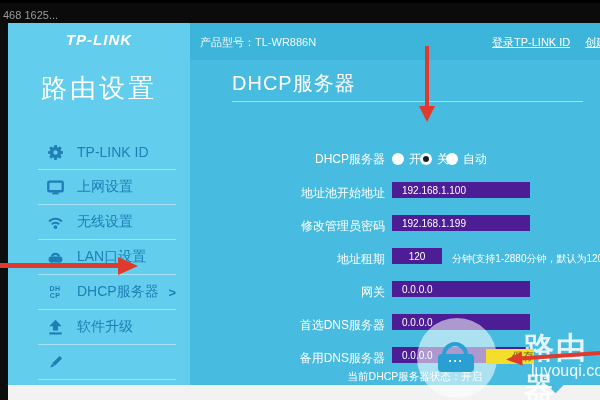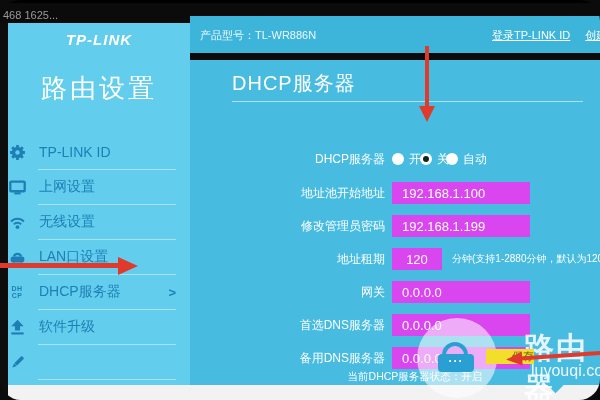--- a/index.html
+++ b/index.html
@@ -1,52 +1,52 @@
 <!DOCTYPE html>
 <html><head>
 <meta charset="utf-8">
 <style>
   * { margin:0; padding:0; box-sizing:border-box; }
   html,body { width:600px; height:400px; }
   body { font-family:"Liberation Sans","DejaVu Sans",sans-serif; position:relative; overflow:hidden; background:#0b0b0b; }
-  #screen { position:absolute; left:0; top:0; width:600px; height:400px; overflow:hidden;border-radius:21px; }
+  #screen { position:absolute; left:0; top:0; width:600px; height:400px; overflow:hidden; }
 
   
   .osbar { position:absolute; left:0; top:0; width:600px; height:23px; background:#0b0b0b; border-top:3px solid #000; }
   .osbar-text { position:absolute; left:3px; top:6px; color:#9a9a9a; font-size:11px; }
 
   
   .left-strip { position:absolute; left:0; top:23px; width:8px; height:377px; background:#0d0d0d; }
 
   
   .sidebar { position:absolute; left:8px; top:23px; width:182px; height:362px; background:#62cdec; }
   .brand { position:absolute; left:0; top:8px; width:182px; text-align:center; color:#fff; font-size:15px; font-weight:bold; letter-spacing:1px;font-style:italic; }
   .side-title { position:absolute; left:0; top:48px; width:182px; text-align:center; color:#fff; font-size:26px; letter-spacing:3px; }
   .side-menu { position:absolute; left:0; top:112px; width:182px; }
-  .side-item { position:relative; height:34px; display:flex; align-items:center; color:#1f7fb5; font-size:14px; cursor:pointer; }
+  .side-item { position:relative; height:34px; display:flex; align-items:center; padding-left:38px; color:#1f7fb5; font-size:14px; cursor:pointer; }
   .si-icon { width:18px; height:18px; margin-right:13px; display:flex; align-items:center; justify-content:center; flex:0 0 18px; }
   .si-label { white-space:nowrap; }
   .side-sep { height:1px; background:rgba(255,255,255,0.45); margin:0 14px 0 30px; }
   .chev { position:absolute; right:14px; color:#1f7fb5; font-size:13px; font-weight:bold; }
   .dhcp-glyph { font-size:7px; line-height:7px; font-weight:bold; color:#1f7fb5; text-align:center; letter-spacing:0.5px; }
 
   
-  .content-header { position:absolute; left:190px; top:16px; width:410px; height:37px; background:#3db4da; }
+  .content-header { position:absolute; left:190px; top:23px; width:410px; height:37px; background:#3db4da; }
   .product { position:absolute; left:10px; top:12px; color:#eef9fd; font-size:11px; }
   .header-links { position:absolute; left:290px; top:12px; white-space:nowrap; color:#fff; font-size:11px; }
   .header-links a { color:#fff; text-decoration:underline; margin-left:12px; cursor:pointer; }
 
   
   .content { position:absolute; left:190px; top:60px; width:410px; height:325px; background:#47bce0; }
   .page-title { position:absolute; left:42px; top:10px; color:#fff; font-size:20px; letter-spacing:1px; }
   .title-sep { position:absolute; left:42px; top:41px; width:351px; height:1px; background:rgba(255,255,255,0.55); }
 
   .form-row { position:absolute; left:0; width:410px; height:22px; }
   .f-label { position:absolute; left:0; top:0; width:195px; height:22px; line-height:22px; text-align:right; color:#fff; font-size:12px; }
-  .f-input { position:absolute; left:202px; top:0; width:138px; height:22px; background:#d946ef; border:none; outline:none; color:#fff; font-size:13px; padding:0 0 0 10px; font-family:"Liberation Sans","DejaVu Sans",sans-serif; }
+  .f-input { position:absolute; left:202px; top:0; width:138px; height:16px; background:#4c1d95; border:none; outline:none; color:#fff; font-size:10px; padding:0 0 0 10px; font-family:"Liberation Sans","DejaVu Sans",sans-serif; }
   .f-input.short { width:50px; text-align:center; padding:1px; }
   .f-hint { position:absolute; left:262px; top:0; height:22px; line-height:22px; color:#fff; font-size:10px; white-space:nowrap; }
 
   .radio-row { display:block; }
   .radio { position:absolute; top:0; height:22px; display:flex; align-items:center; color:#fff; font-size:12px; cursor:pointer; }
   .rdot { width:12px; height:12px; border-radius:50%; background:#fff; margin-right:5px; position:relative; }
   .radio.selected .rdot::after { content:""; position:absolute; left:3px; top:3px; width:6px; height:6px; border-radius:50%; background:#12222c; }
 
   .save-btn { position:absolute; left:296px; top:289px; width:48px; height:15px; background:#f3df2b; border:none; color:#5f5a13; font-size:11px; line-height:15px; text-align:right; cursor:pointer; z-index:6; font-family:"Liberation Sans","DejaVu Sans",sans-serif; padding:0; }
   .status-line { position:absolute; left:0; top:310px; width:450px; text-align:center; color:#fff; font-size:10.5px; }

